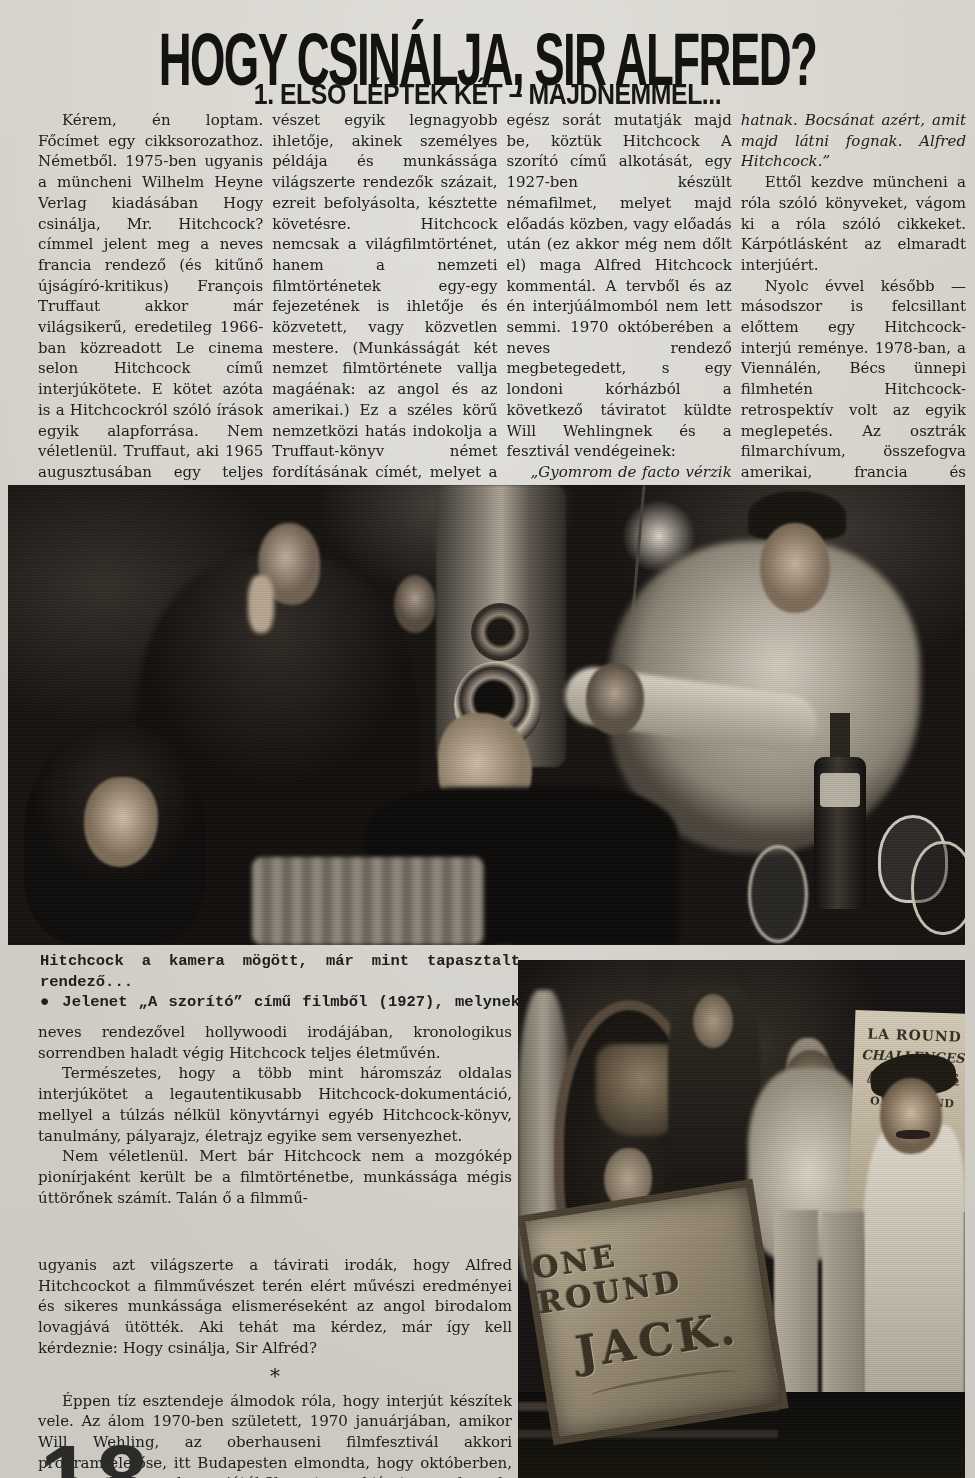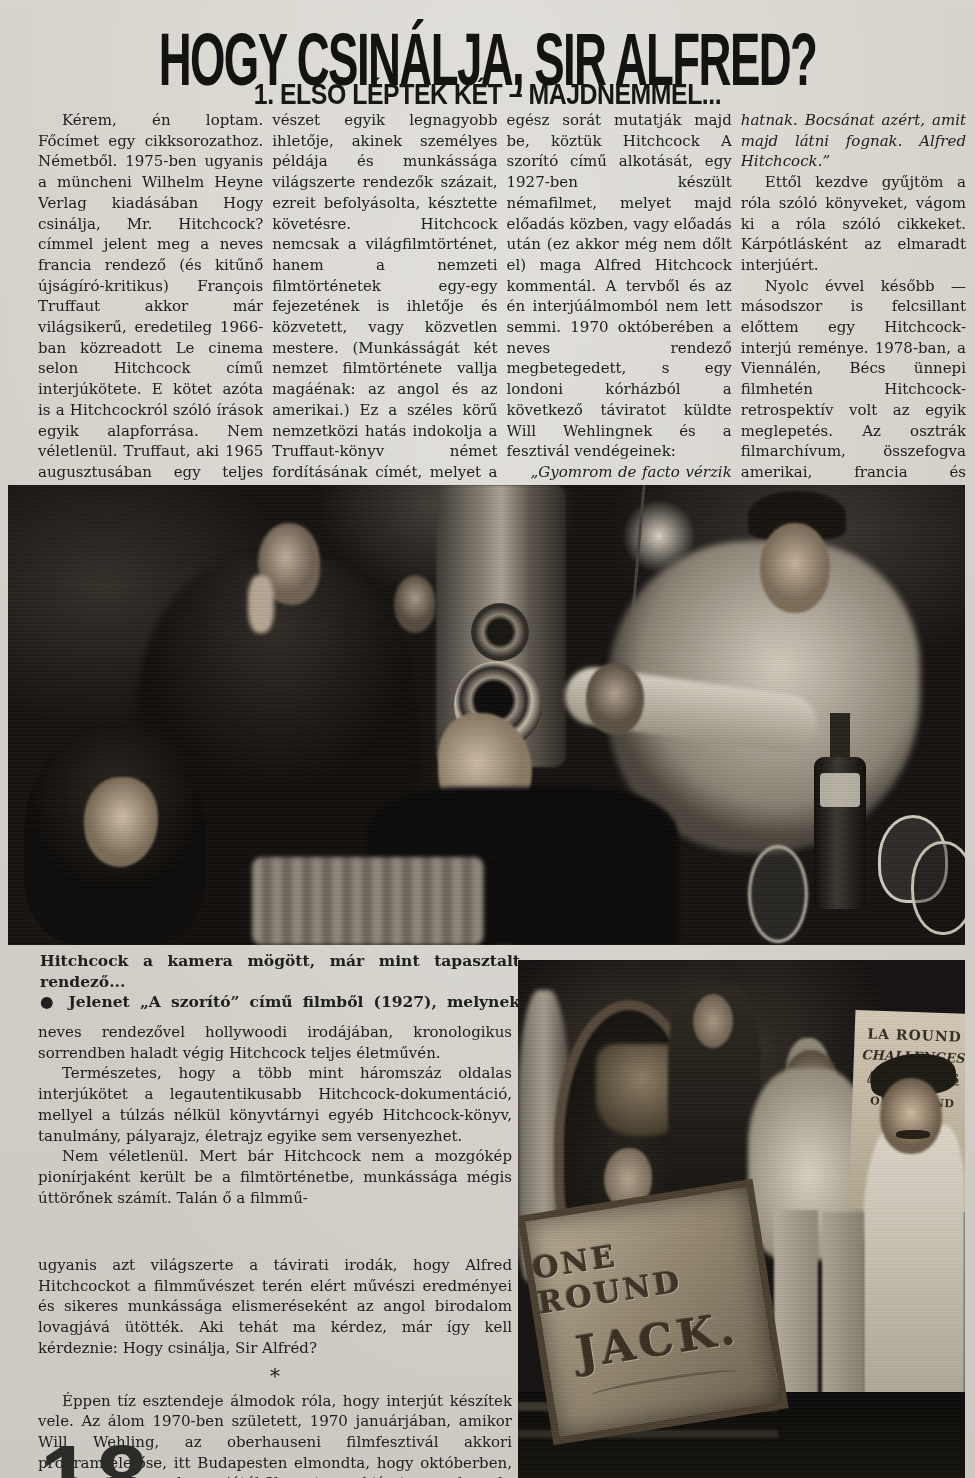--- a/index.html
+++ b/index.html
@@ -26,21 +26,21 @@
   
   .intro{position:absolute;left:38px;top:110px;width:928px;height:372px;display:flex;gap:9px;overflow:hidden;}
   .bodytext{position:absolute;left:38px;top:1022px;width:474px;height:456px;display:flex;gap:10px;overflow:hidden;flex-direction:column;}
   .col{flex:1;text-align:justify;font-size:15px;line-height:20.7px;overflow:hidden;}
   .col p{margin:0;text-indent:1.6em;}
   .col p.cont{text-indent:0;}
   .col p.quote{font-style:italic;}
   .star{text-align:center;font-size:20px;line-height:26px;margin:4px 0 2px 0;}
   
   .caption{position:absolute;left:40px;top:951px;width:480px;font-weight:bold;font-size:15.5px;line-height:20.5px;overflow:hidden;height:64px;}
-  .caption p{margin:0;text-align:justify;}
+  .caption p{margin:0;text-align:justify;font-family:Liberation Mono, monospace;}
   
   .pagenum{
     position:absolute;left:40px;top:1432px;
     font-family:"Liberation Sans",sans-serif;font-weight:900;font-size:92px;line-height:1;
     letter-spacing:5px;color:#2b2b29;
   }
   
   .photo{position:absolute;overflow:hidden;}
   .photo *{position:absolute;}
   .grain{inset:0;background:repeating-linear-gradient(0deg, rgba(255,255,255,.035) 0 1px, rgba(0,0,0,.045) 1px 2px);pointer-events:none;}
@@ -140,21 +140,21 @@
     </div>
     <div class="col">
       <p class="cont">vészet egyik legnagyobb ihletője, akinek személyes példája és munkássága világszerte rendezők százait, ezreit befolyásolta, késztette követésre. Hitchcock nemcsak a világfilmtörténet, hanem a nemzeti filmtörténetek egy-egy fejezetének is ihletője és közvetett, vagy közvetlen mestere. (Munkásságát két nemzet filmtörténete vallja magáénak: az angol és az amerikai.) Ez a széles körű nemzetközi hatás indokolja a Truffaut-könyv német fordításának címét, melyet a sorok írója a legújabb események nyomonkövetőjeként korszerűsített: 1979. december 30-án</p>
     </div>
     <div class="col">
       <p class="cont">egész sorát mutatják majd be, köztük Hitchcock A szorító című alkotását, egy 1927-ben készült némafilmet, melyet majd előadás közben, vagy előadás után (ez akkor még nem dőlt el) maga Alfred Hitchcock kommentál. A tervből és az én interjúálmomból nem lett semmi. 1970 októberében a neves rendező megbetegedett, s egy londoni kórházból a következő táviratot küldte Will Wehlingnek és a fesztivál vendégeinek:</p>
       <p class="quote">„Gyomrom de facto vérzik — szívem átvitt értelemben: beteg vagyok, nem találkozhatom Önökkel. Bocsánat azért, hogy nem lát-</p>
     </div>
     <div class="col">
       <p class="cont quote">hatnak. Bocsánat azért, amit majd látni fognak. Alfred Hitchcock.”</p>
-      <p>Ettől kezdve gyűjtöm a róla szóló könyveket, vágom ki a róla szóló cikkeket. Kárpótlásként az elmaradt interjúért.</p>
+      <p>Ettől kezdve müncheni a róla szóló könyveket, vágom ki a róla szóló cikkeket. Kárpótlásként az elmaradt interjúért.</p>
       <p>Nyolc évvel később — másodszor is felcsillant előttem egy Hitchcock-interjú reménye. 1978-ban, a Viennálén, Bécs ünnepi filmhetén Hitchcock-retrospektív volt az egyik meglepetés. Az osztrák filmarchívum, összefogva amerikai, francia és jugoszláv filmarchívumokkal, valamint a New York-i Modern Művészetek Múzeumával, ötvenkét Hitch-</p>
     </div>
   </div>
 
   <div class="photo photo-main">
     <div class="m-light"></div>
     <div class="m-cable"></div>
     <div class="m-leftman"></div>
     <div class="m-leftface"></div>
     <div class="m-hand"></div>

